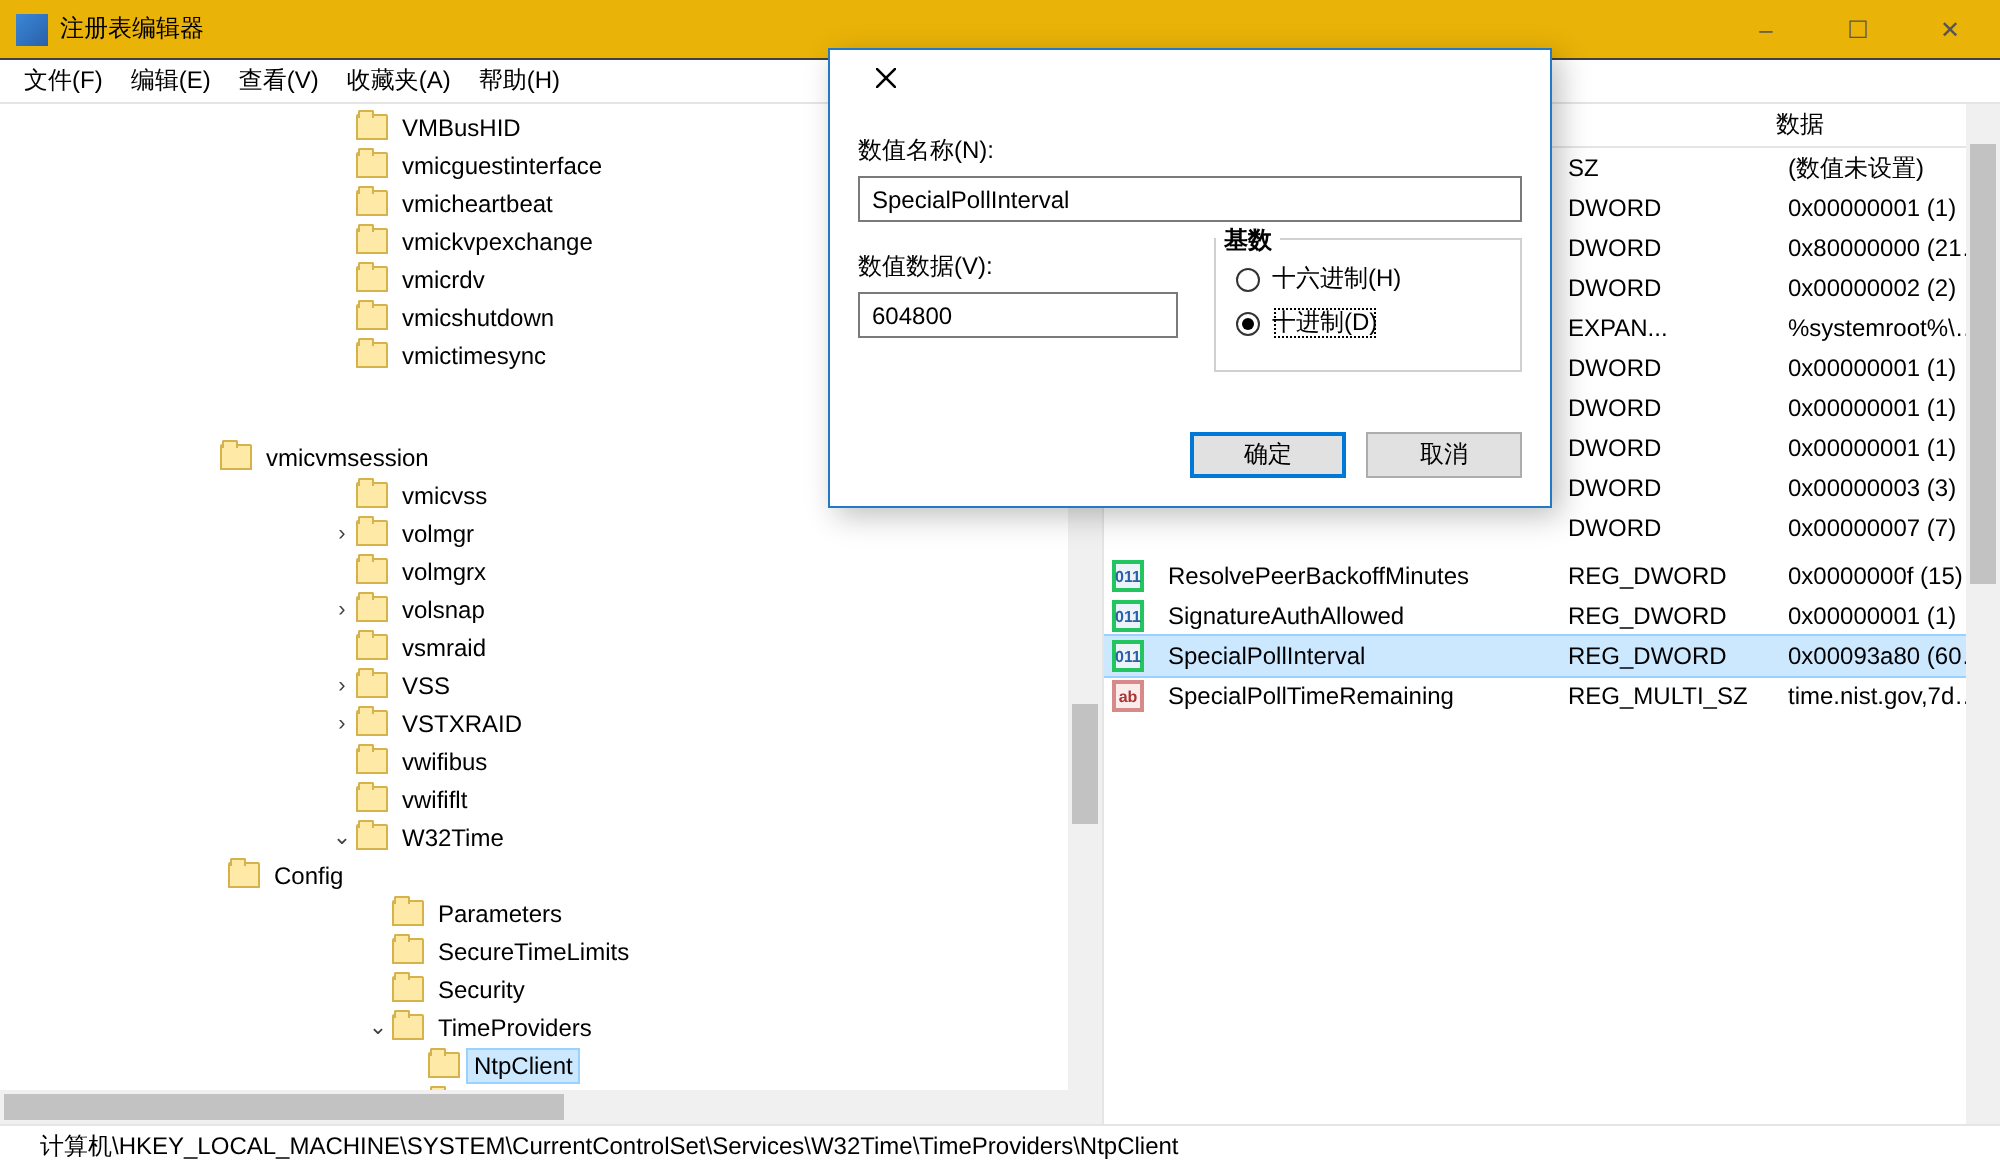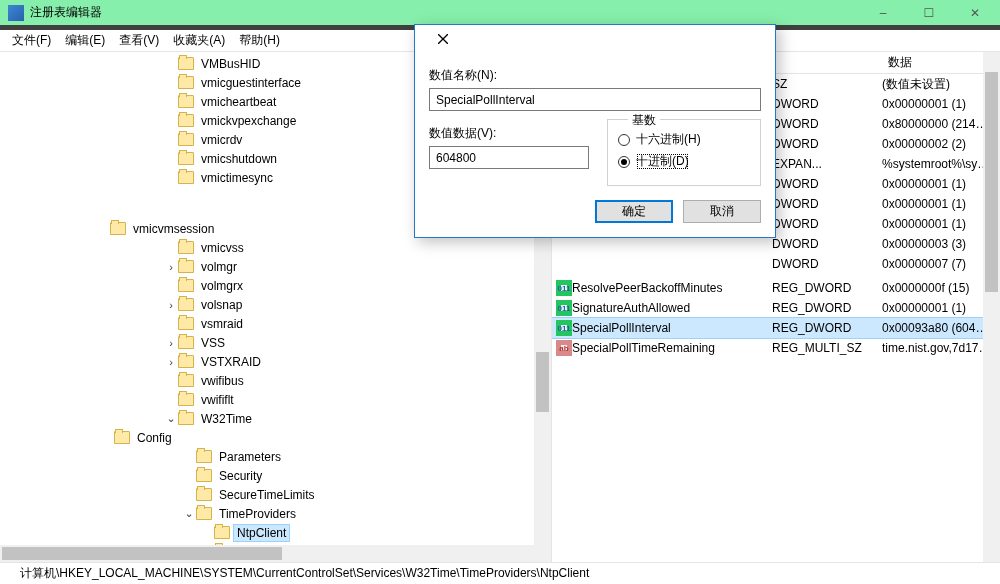--- a/index.html
+++ b/index.html
@@ -1,17 +1,17 @@
 <!DOCTYPE html>
 <html><head>
   <meta charset="utf-8">
   <style>
     * { margin:0; padding:0; box-sizing:border-box; font-family:"Microsoft YaHei","Segoe UI",Tahoma,sans-serif; font-size:12px; }
     body { background:#fff; width:1000px; height:584px; overflow:hidden; position:relative; }
-    .titlebar { display:flex; align-items:center; height:30px; padding:0 2px; background:#86efac; border-bottom:5px solid #404040; }
+    .titlebar { display:flex; align-items:center; height:30px; padding:0 2px; background:#eab308; border-bottom:1px solid #404040; }
     .titlebar .app-icon { width:16px; height:16px; margin:0 6px; background:linear-gradient(135deg,#3a88d6,#2a5faa); display:inline-block; }
     .titlebar .title { flex:0 0 auto; color:#000; }
     .titlebar .spacer { flex:1; }
     .win-btns { display:flex; }
     .win-btn { width:46px; height:30px; display:flex; align-items:center; justify-content:center; color:#555; }
     .menubar { display:flex; align-items:center; height:22px; padding:0 6px; gap:2px; background:#fff; border-bottom:1px solid #e5e5e5; }
     .menubar span { padding:2px 6px; }
     .workspace { display:flex; height:510px; }
     .tree-pane { width:552px; border-right:1px solid #e5e5e5; overflow:hidden; position:relative; }
     .tree { position:absolute; top:0; left:0; right:0; bottom:0; padding-top:2px; }
@@ -23,21 +23,21 @@
     .sel .node-label { background:#cce8ff; outline:1px solid #99d1ff; }
     .list-pane { flex:1; overflow:hidden; position:relative; }
     .list-header { display:flex; height:22px; align-items:center; border-bottom:1px solid #e5e5e5; }
     .list-header .col { padding:0 6px; color:#000; }
     .col-name { width:220px; }
     .col-type { width:110px; }
     .col-data { flex:1; }
     .list-body { }
     .list-row { display:flex; align-items:center; height:20px; }
     .list-row.selected { background:#cce8ff; outline:1px solid #99d1ff; }
-    .val-icon { width:16px; height:16px; margin:0 0 0 4px; display:inline-flex; align-items:center; justify-content:center; font-size:8px; font-weight:bold; border:5px solid #22c55e; background:#ecf3fb; color:#2a5faa; flex:0 0 auto; }
+    .val-icon { width:16px; height:16px; margin:0 12px 0 4px; display:inline-flex; align-items:center; justify-content:center; font-size:8px; font-weight:bold; border:2px solid #22c55e; background:#ecf3fb; color:#2a5faa; flex:0 0 auto; }
     .val-icon.str { border-color:#d88a8a; background:#fbecec; color:#a33; }
     .list-row .c { overflow:hidden; text-overflow:ellipsis; white-space:nowrap; padding-right:6px; }
     .list-row .c-name { width:200px; }
     .list-row .c-type { width:110px; }
     .list-row .c-data { flex:1; }
     .statusbar { height:21px; border-top:1px solid #e5e5e5; display:flex; align-items:center; padding:0 20px; color:#000; width:100%; overflow:hidden; white-space:nowrap; }
     .sb-v { position:absolute; right:0; top:0; bottom:0; width:17px; background:#f0f0f0; }
     .sb-v .thumb { position:absolute; left:2px; right:2px; background:#c2c2c2; border-radius:0; }
     .sb-h { position:absolute; left:0; right:17px; bottom:0; height:17px; background:#f0f0f0; }
     .sb-h .thumb { position:absolute; top:2px; bottom:2px; background:#c2c2c2; }
@@ -46,25 +46,25 @@
     .dialog { position:absolute; left:414px; top:24px; width:362px; background:#fff; border:1px solid #2279c5; box-shadow:4px 4px 14px rgba(0,0,0,.25); }
     .dlg-title { height:28px; background:#fff; display:flex; align-items:center; padding:0 8px; color:#000; }
     .dlg-title .t { flex:1; }
     .dlg-close { width:40px; height:24px; margin-right:-4px; display:flex; align-items:center; justify-content:center; color:#000; }
     .dlg-body { padding:8px 14px 14px 14px; }
     .dlg-label { margin:6px 0 4px 0; }
     .dlg-input { width:100%; height:23px; border:1px solid #7a7a7a; padding:2px 6px; font-size:12px; }
     .dlg-input.short { width:160px; }
     .dlg-row2 { display:flex; gap:18px; margin-top:8px; }
     .fieldset { border:1px solid #d0d0d0; padding:6px 10px 10px 10px; position:relative; flex:1; }
-    .legend { position:absolute; top:-8px; left:20px; background:#fff; padding:0 4px; }
+    .legend { position:absolute; top:-8px; left:0; background:#fff; padding:0 4px;font-weight:bold; }
     .radio-row { display:flex; align-items:center; gap:6px; margin:5px 0; }
     .radio { width:12px; height:12px; border:1px solid #333; border-radius:50%; display:inline-flex; align-items:center; justify-content:center; }
     .radio.checked::after { content:""; width:6px; height:6px; background:#000; border-radius:50%; }
-    .dlg-btns { display:flex; justify-content:flex-end; gap:10px; margin-top:14px; }
+    .dlg-btns { display:flex; justify-content:flex-end; gap:10px; margin-top:30px; }
     .btn { min-width:78px; height:23px; border:1px solid #adadad; background:#e1e1e1; display:flex; align-items:center; justify-content:center; }
     .btn.default { border:1px solid #0078d7; box-shadow:inset 0 0 0 1px #0078d7; background:#e1e1e1; }
     .dotted { outline:1px dotted #000; outline-offset:-2px; }
   </style>
 </head>
 <body>
 
 <div class="titlebar">
   <span class="app-icon"></span>
   <span class="title">注册表编辑器</span>
@@ -190,26 +190,26 @@
           <span class="node-label">Config</span>
         </div>
         <div class="tree-row" style="padding-left: 182px;">
           <span class="exp"></span>
           <span class="folder-icon"></span>
           <span class="node-label">Parameters</span>
         </div>
         <div class="tree-row" style="padding-left: 182px;">
           <span class="exp"></span>
           <span class="folder-icon"></span>
+          <span class="node-label">SecureTimeLimits</span>
+        </div>
+        <div class="tree-row" style="padding-left: 182px;">
+          <span class="exp"></span>
+          <span class="folder-icon"></span>
           <span class="node-label">Security</span>
-        </div>
-        <div class="tree-row" style="padding-left: 182px;">
-          <span class="exp"></span>
-          <span class="folder-icon"></span>
-          <span class="node-label">SecureTimeLimits</span>
         </div>
         <div class="tree-row" style="padding-left: 182px;">
           <span class="exp">⌄</span>
           <span class="folder-icon"></span>
           <span class="node-label">TimeProviders</span>
         </div>
         <div class="tree-row sel" style="padding-left: 200px;">
           <span class="exp"></span>
           <span class="folder-icon"></span>
           <span class="node-label">NtpClient</span>

